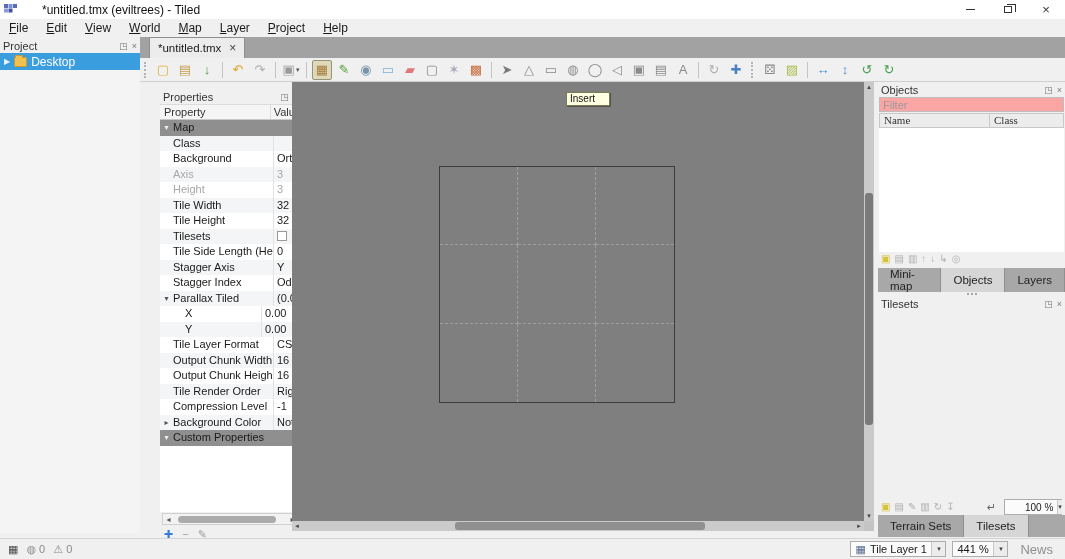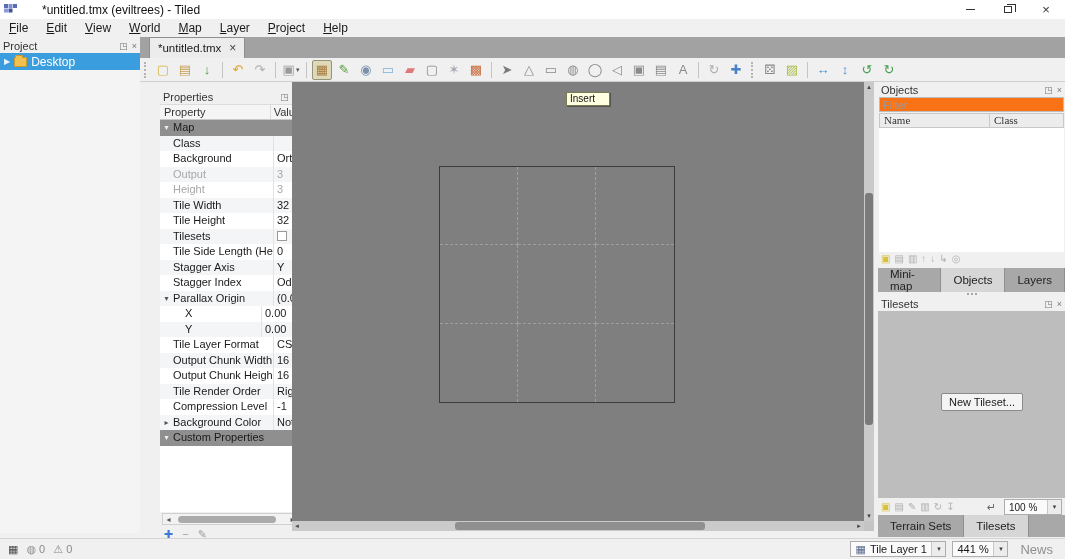--- a/index.html
+++ b/index.html
@@ -81,41 +81,41 @@
   #canvas-vscroll .sarr { height:10px; display:flex; align-items:center; justify-content:center; font-size:7px; color:#444; }
   #canvas-vscroll .sarr.down { position:absolute; bottom:0; width:10px; }
   #canvas-vscroll .vthumb { position:absolute; left:1px; top:111px; width:8px; height:232px; background:#7a7a7a; border-radius:3px; }
   #canvas-hscroll { position:absolute; left:292px; top:521px; width:572px; height:10px; background:#cacaca; display:flex; align-items:center; }
   #canvas-hscroll .sarr { width:10px; text-align:center; font-size:7px; color:#444; }
   #canvas-hscroll .htrack { flex:1; position:relative; height:100%; }
   #canvas-hscroll .hthumb { position:absolute; left:153px; top:1px; width:250px; height:8px; background:#8f8f8f; border-radius:3px; }
   #scroll-corner { position:absolute; left:864px; top:521px; width:10px; height:10px; background:#c4c4c4; }
   
   #objects-panel { position:absolute; left:878px; top:82px; width:187px; height:210px; background:#f0f0f0; }
-  #filter-input { position:absolute; left:1px; top:15px; width:185px; height:15px; border:1px solid #bdbdbd; background:#f97316; font-family:"Liberation Sans",sans-serif; font-size:11px; padding:0 3px; color:#222; }
+  #filter-input { position:absolute; left:1px; top:15px; width:185px; height:15px; border:1px solid #bdbdbd; background:#fca5a5; font-family:"Liberation Sans",sans-serif; font-size:11px; padding:0 3px; color:#222; }
   #filter-input::placeholder { color:#9a9a9a; }
   #obj-colhead { position:absolute; left:1px; top:31px; width:185px; height:15px; display:flex; background:#ececec; border:1px solid #c8c8c8; color:#333;font-family:Liberation Serif, serif; }
   #obj-colhead .c1 { width:110px; padding-left:4px; line-height:13px; border-right:1px solid #c8c8c8; }
   #obj-colhead .c2 { flex:1; padding-left:4px; line-height:13px; }
   #obj-list { position:absolute; left:1px; top:46px; width:185px; height:124px; background:#fff; }
   #obj-icons { position:absolute; left:3px; top:172px; display:flex; gap:4px; font-size:10px; align-items:center; }
   #obj-tabs { position:absolute; left:0; top:186px; width:187px; height:24px; display:flex; background:#a8a8a8; }
   .rtab { padding:0 12px; display:flex; align-items:center; font-size:11.5px; color:#222; background:#a8a8a8; border-right:1px solid #8f8f8f; }
   .rtab.active { background:#d6d6d6; }
   #right-splitter { position:absolute; left:878px; top:292px; width:187px; height:4px; display:flex; justify-content:center; align-items:center; gap:2px; }
   #right-splitter i { width:2px; height:2px; background:#8f8f8f; border-radius:50%; }
   #tilesets-panel { position:absolute; left:878px; top:296px; width:187px; height:242px; background:#f0f0f0; }
   #ts-body { position:absolute; left:0; top:15px; width:187px; height:187px; background:#bdbdbd; }
   #new-tileset-btn { position:absolute; left:63px; top:82px; padding:2px 7px; background:#f4f4f4; border:1px solid #8a8a8a; border-radius:2px; font-size:11px; color:#1a1a1a; }
   #ts-toolrow { position:absolute; left:3px; top:203px; width:181px; height:16px; display:flex; align-items:center; gap:4px; font-size:10px; }
   #ts-zoom-reset { margin-left:auto; color:#666; font-size:11px; }
   .combo { display:flex; align-items:center; background:#fbfbfb; border:1px solid #adadad; height:16px; }
   .combo .cval { padding:0 4px; white-space:nowrap; color:#1a1a1a; }
   .combo .carr { width:14px; align-self:stretch; display:flex; align-items:center; justify-content:center; font-size:7px; color:#444; border-left:1px solid #c8c8c8; background:#ececec; }
-  #ts-zoom-combo { width:58px; margin-left:4px; }
+  #ts-zoom-combo { width:58px; margin-left:4px;padding-left:16px; }
   #ts-zoom-combo .cval { flex:1; }
   #ts-tabs { position:absolute; left:0; top:219px; width:187px; height:22px; display:flex; background:#a8a8a8; }
   
   #statusbar { position:absolute; left:0; top:538px; width:1065px; height:21px; background:#f0f0f0; border-top:1px solid #d4d4d4; display:flex; align-items:center; padding:0 6px 0 8px; color:#8a8a8a; }
   #statusbar .sicon { margin-right:8px; }
   #sb-right { margin-left:auto; display:flex; align-items:center; gap:6px; }
   #layer-combo { width:96px; }
   #layer-combo .cval { flex:1; display:flex; align-items:center; gap:4px; }
   #zoom-combo { width:56px; }
   #zoom-combo .cval { flex:1; }
@@ -304,21 +304,21 @@
           <span class="pname">Class</span>
           <span class="pvalue"></span>
         </div>
         <div class="prow">
           <span class="gutter"></span>
           <span class="pname">Background</span>
           <span class="pvalue">Orthogonal</span>
         </div>
         <div class="prow disabled">
           <span class="gutter"></span>
-          <span class="pname">Output</span>
+          <span class="pname">Axis</span>
           <span class="pvalue">3</span>
         </div>
         <div class="prow disabled">
           <span class="gutter"></span>
           <span class="pname">Height</span>
           <span class="pvalue">3</span>
         </div>
         <div class="prow">
           <span class="gutter"></span>
           <span class="pname">Tile Width</span>
@@ -346,21 +346,21 @@
           <span class="pname">Stagger Axis</span>
           <span class="pvalue">Y</span>
         </div>
         <div class="prow">
           <span class="gutter"></span>
           <span class="pname">Stagger Index</span>
           <span class="pvalue">Odd</span>
         </div>
         <div class="prow">
           <span class="gutter">▾</span>
-          <span class="pname">Parallax Origin</span>
+          <span class="pname">Parallax Tiled</span>
           <span class="pvalue">(0.00, 0.00)</span>
         </div>
         <div class="prow indent">
           <span class="gutter"></span>
           <span class="pname">X</span>
           <span class="pvalue">0.00</span>
         </div>
         <div class="prow indent">
           <span class="gutter"></span>
           <span class="pname">Y</span>
@@ -480,23 +480,20 @@
       <i></i>
     </div>
 
   <div id="tilesets-panel">
     <div class="panel-header">
       <span>Tilesets</span>
       <span class="ph-icons">
         <span>◳</span>
         <span>×</span>
       </span>
-    </div>
-    <div id="ts-body">
-      <button id="new-tileset-btn">New Tileset...</button>
     </div>
     <div id="ts-toolrow">
       <span id="ts-icon-slot" style="display: flex; gap: 4px; align-items: center;">
           <span class="small-icon" style="color: rgb(216, 194, 58); font-size: 10px;">▣</span>
           <span class="small-icon" style="color: rgb(176, 176, 176); font-size: 10px;">▤</span>
           <span class="small-icon" style="color: rgb(176, 176, 176); font-size: 10px;">✎</span>
           <span class="small-icon" style="color: rgb(176, 176, 176); font-size: 10px;">▥</span>
           <span class="small-icon" style="color: rgb(176, 176, 176); font-size: 10px;">↻</span>
           <span class="small-icon" style="color: rgb(176, 176, 176); font-size: 10px;">↧</span>
         </span>

